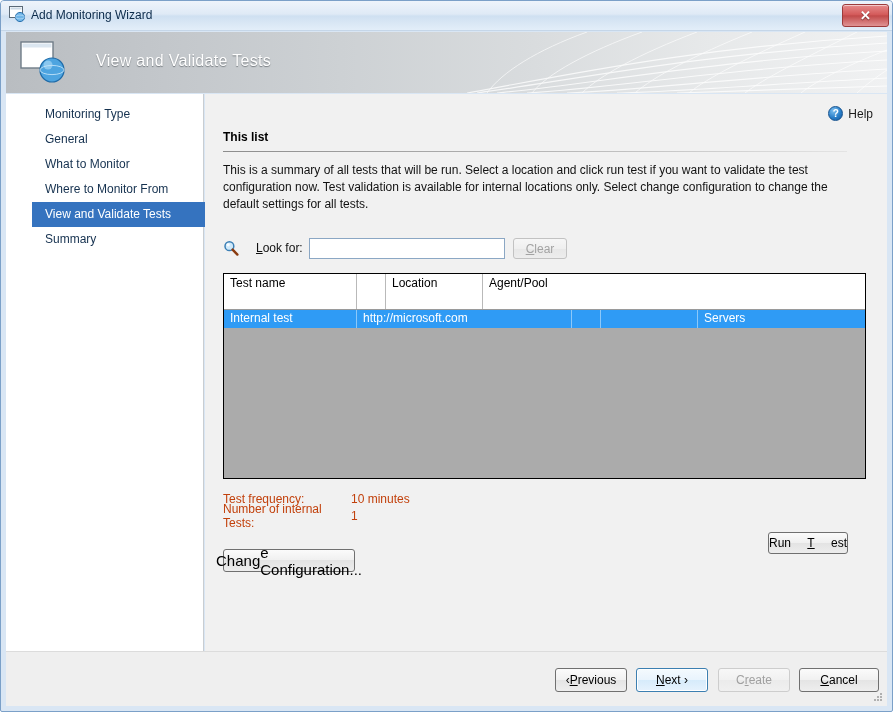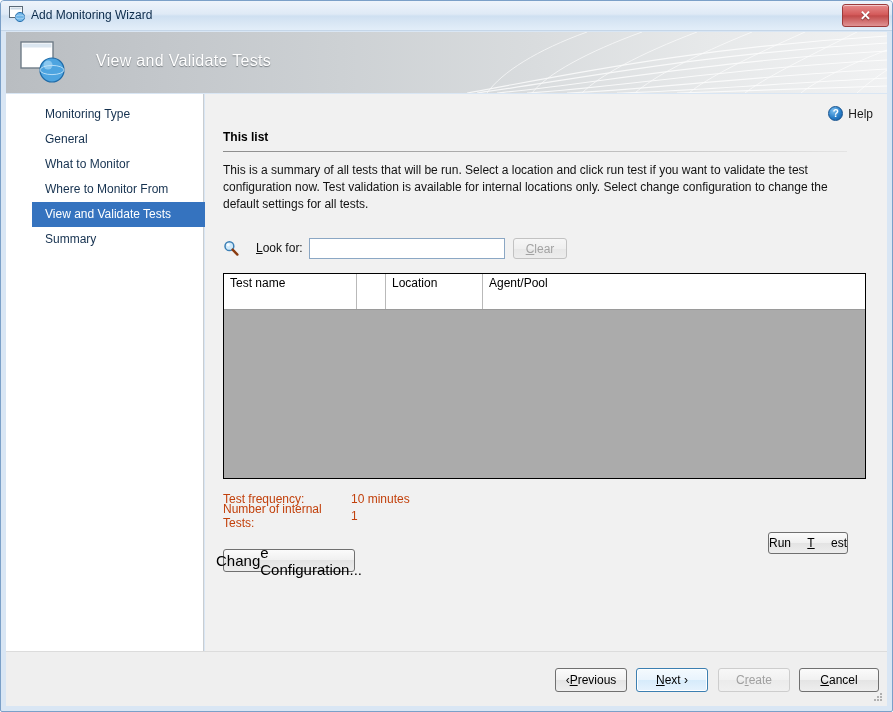--- a/index.html
+++ b/index.html
@@ -457,20 +457,27 @@
         </div>
     </div>
 
     <div id="list">
       <div id="list-header">
         <div class="th c-name">Test name</div>
         <div class="th c-narrow"></div>
         <div class="th c-loc">Location</div>
         <div class="th c-agent">Agent/Pool</div>
       </div>
+      <div class="row selected">
+        <div class="td c-name">Internal test</div>
+        <div class="td c-url">http://microsoft.com</div>
+        <div class="td c-narrow"></div>
+        <div class="td c-loc"></div>
+        <div class="td c-agent">Servers</div>
+      </div>
     </div>
 
     <div id="info">
       <div class="line">
         <span class="k">Test frequency:</span>
         <span class="v">10 minutes</span>
       </div>
       <div class="line">
         <span class="k">Number of internal Tests:</span>
         <span class="v">1</span>

